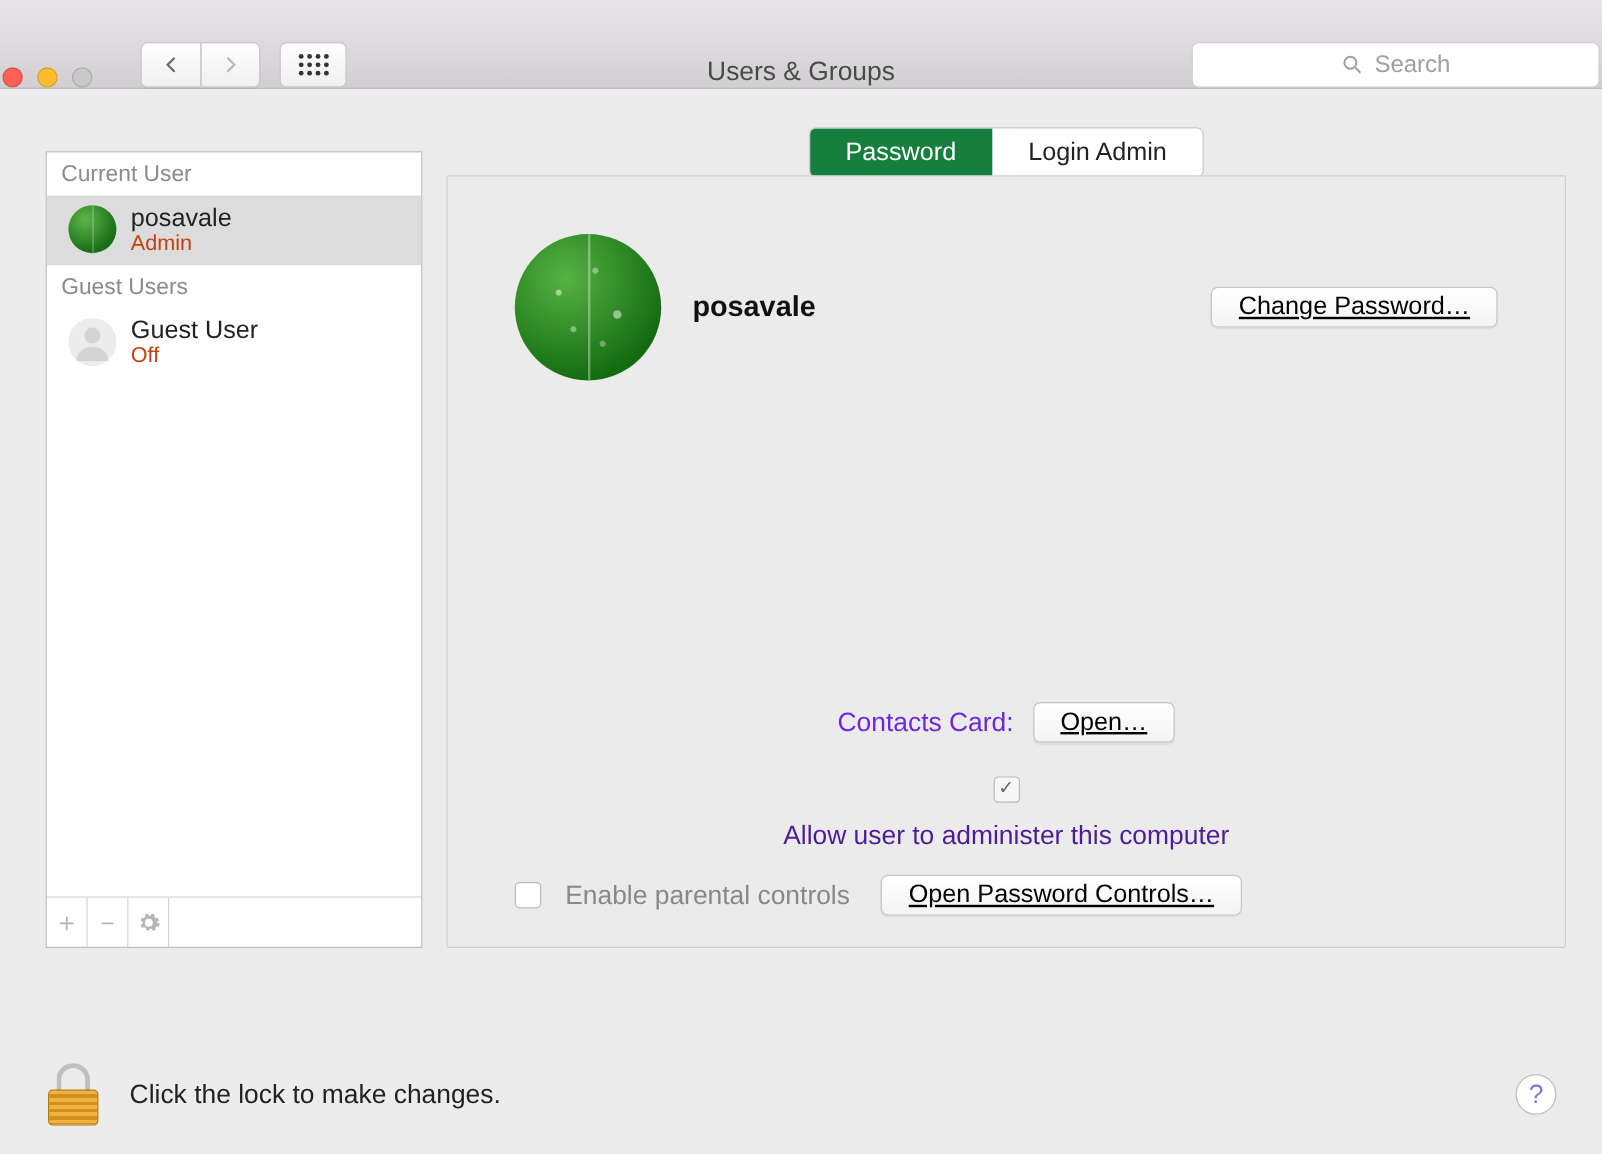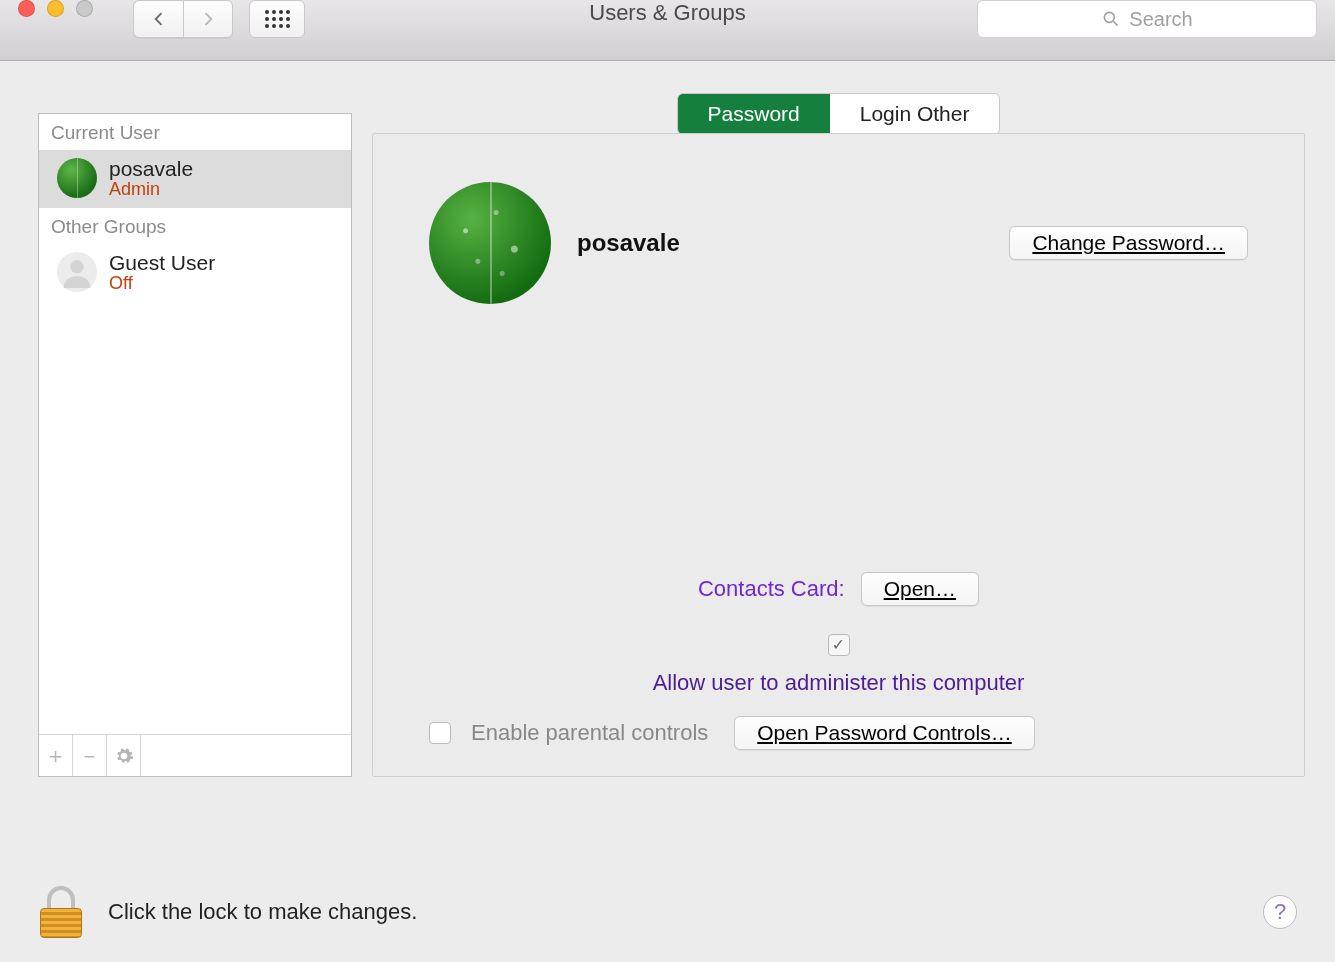--- a/index.html
+++ b/index.html
@@ -4,26 +4,26 @@
 <style>
 * { box-sizing: border-box; margin: 0; padding: 0; }
 body {
   font-family: -apple-system, "Helvetica Neue", Helvetica, Arial, sans-serif;
   background: #ececec;
   width: 1335px;
   height: 962px;
   overflow: hidden;
 }
 .titlebar {
-  height: 61px;
+  height: 74px;
   background: linear-gradient(#e8e6e8, #d1cfd1);
   border-bottom: 1px solid #b0aeb0;
   display: flex;
-  align-items: flex-start;
-  padding: 0 18px;
+  align-items: flex-end;
+  padding: 0 2px;
   position: relative;
 }
 .traffic { display: flex; gap: 12px; margin-right: 40px;}
 .traffic .dot { width: 17px; height: 17px; border-radius: 50%; border: 1px solid rgba(0,0,0,0.15);}
 .dot.close { background: #ff5f57;}
 .dot.min { background: #ffbd2e;}
 .dot.max { background: #c9c9c9;}
 .navseg {
   display: inline-flex;
   border-radius: 6px;
@@ -239,21 +239,21 @@
   <div class="sidebar">
     <div class="sidebar-main">
       <div class="section-label">Current User</div>
       <div class="user-row selected">
         <div class="avatar leaf"></div>
         <div class="user-text">
           <div class="name">posavale</div>
           <div class="role">Admin</div>
         </div>
       </div>
-      <div class="section-label">Other Groups</div>
+      <div class="section-label">Guest Users</div>
       <div class="user-row">
         <div class="avatar guest">
           <svg viewBox="0 0 24 24">
               <circle cx="12" cy="8" r="5"></circle>
               <path d="M2 24c0-6 5-9 10-9s10 3 10 9z"></path>
             </svg>
         </div>
         <div class="user-text">
           <div class="name">Guest User</div>
           <div class="role">Off</div>
@@ -267,21 +267,21 @@
         <svg viewBox="0 0 24 24">
             <path d="M12 8a4 4 0 100 8 4 4 0 000-8zm9 4l2 1-1 3-2-.5a8 8 0 01-1.5 1.5l.5 2-3 1-1-2a8 8 0 01-2 0l-1 2-3-1 .5-2A8 8 0 017 16.5L5 17l-1-3 2-1a8 8 0 010-2l-2-1 1-3 2 .5A8 8 0 018.5 6L8 4l3-1 1 2a8 8 0 012 0l1-2 3 1-.5 2A8 8 0 0119 7.5l2-.5 1 3-2 1a8 8 0 010 2z" fill="#b5b5b5"></path>
           </svg>
       </div>
     </div>
   </div>
 
   <div class="main">
     <div class="segmented">
       <div class="seg active">Password</div>
-      <div class="seg">Login Other</div>
+      <div class="seg">Login Admin</div>
     </div>
     <div class="panel">
       <div class="profile-row">
         <div class="big-avatar"></div>
         <div class="profile-name">posavale</div>
         <button class="change-pw mac-btn">Change Password…</button>
       </div>
 
       <div class="lower">
         <div class="row contacts-row">

